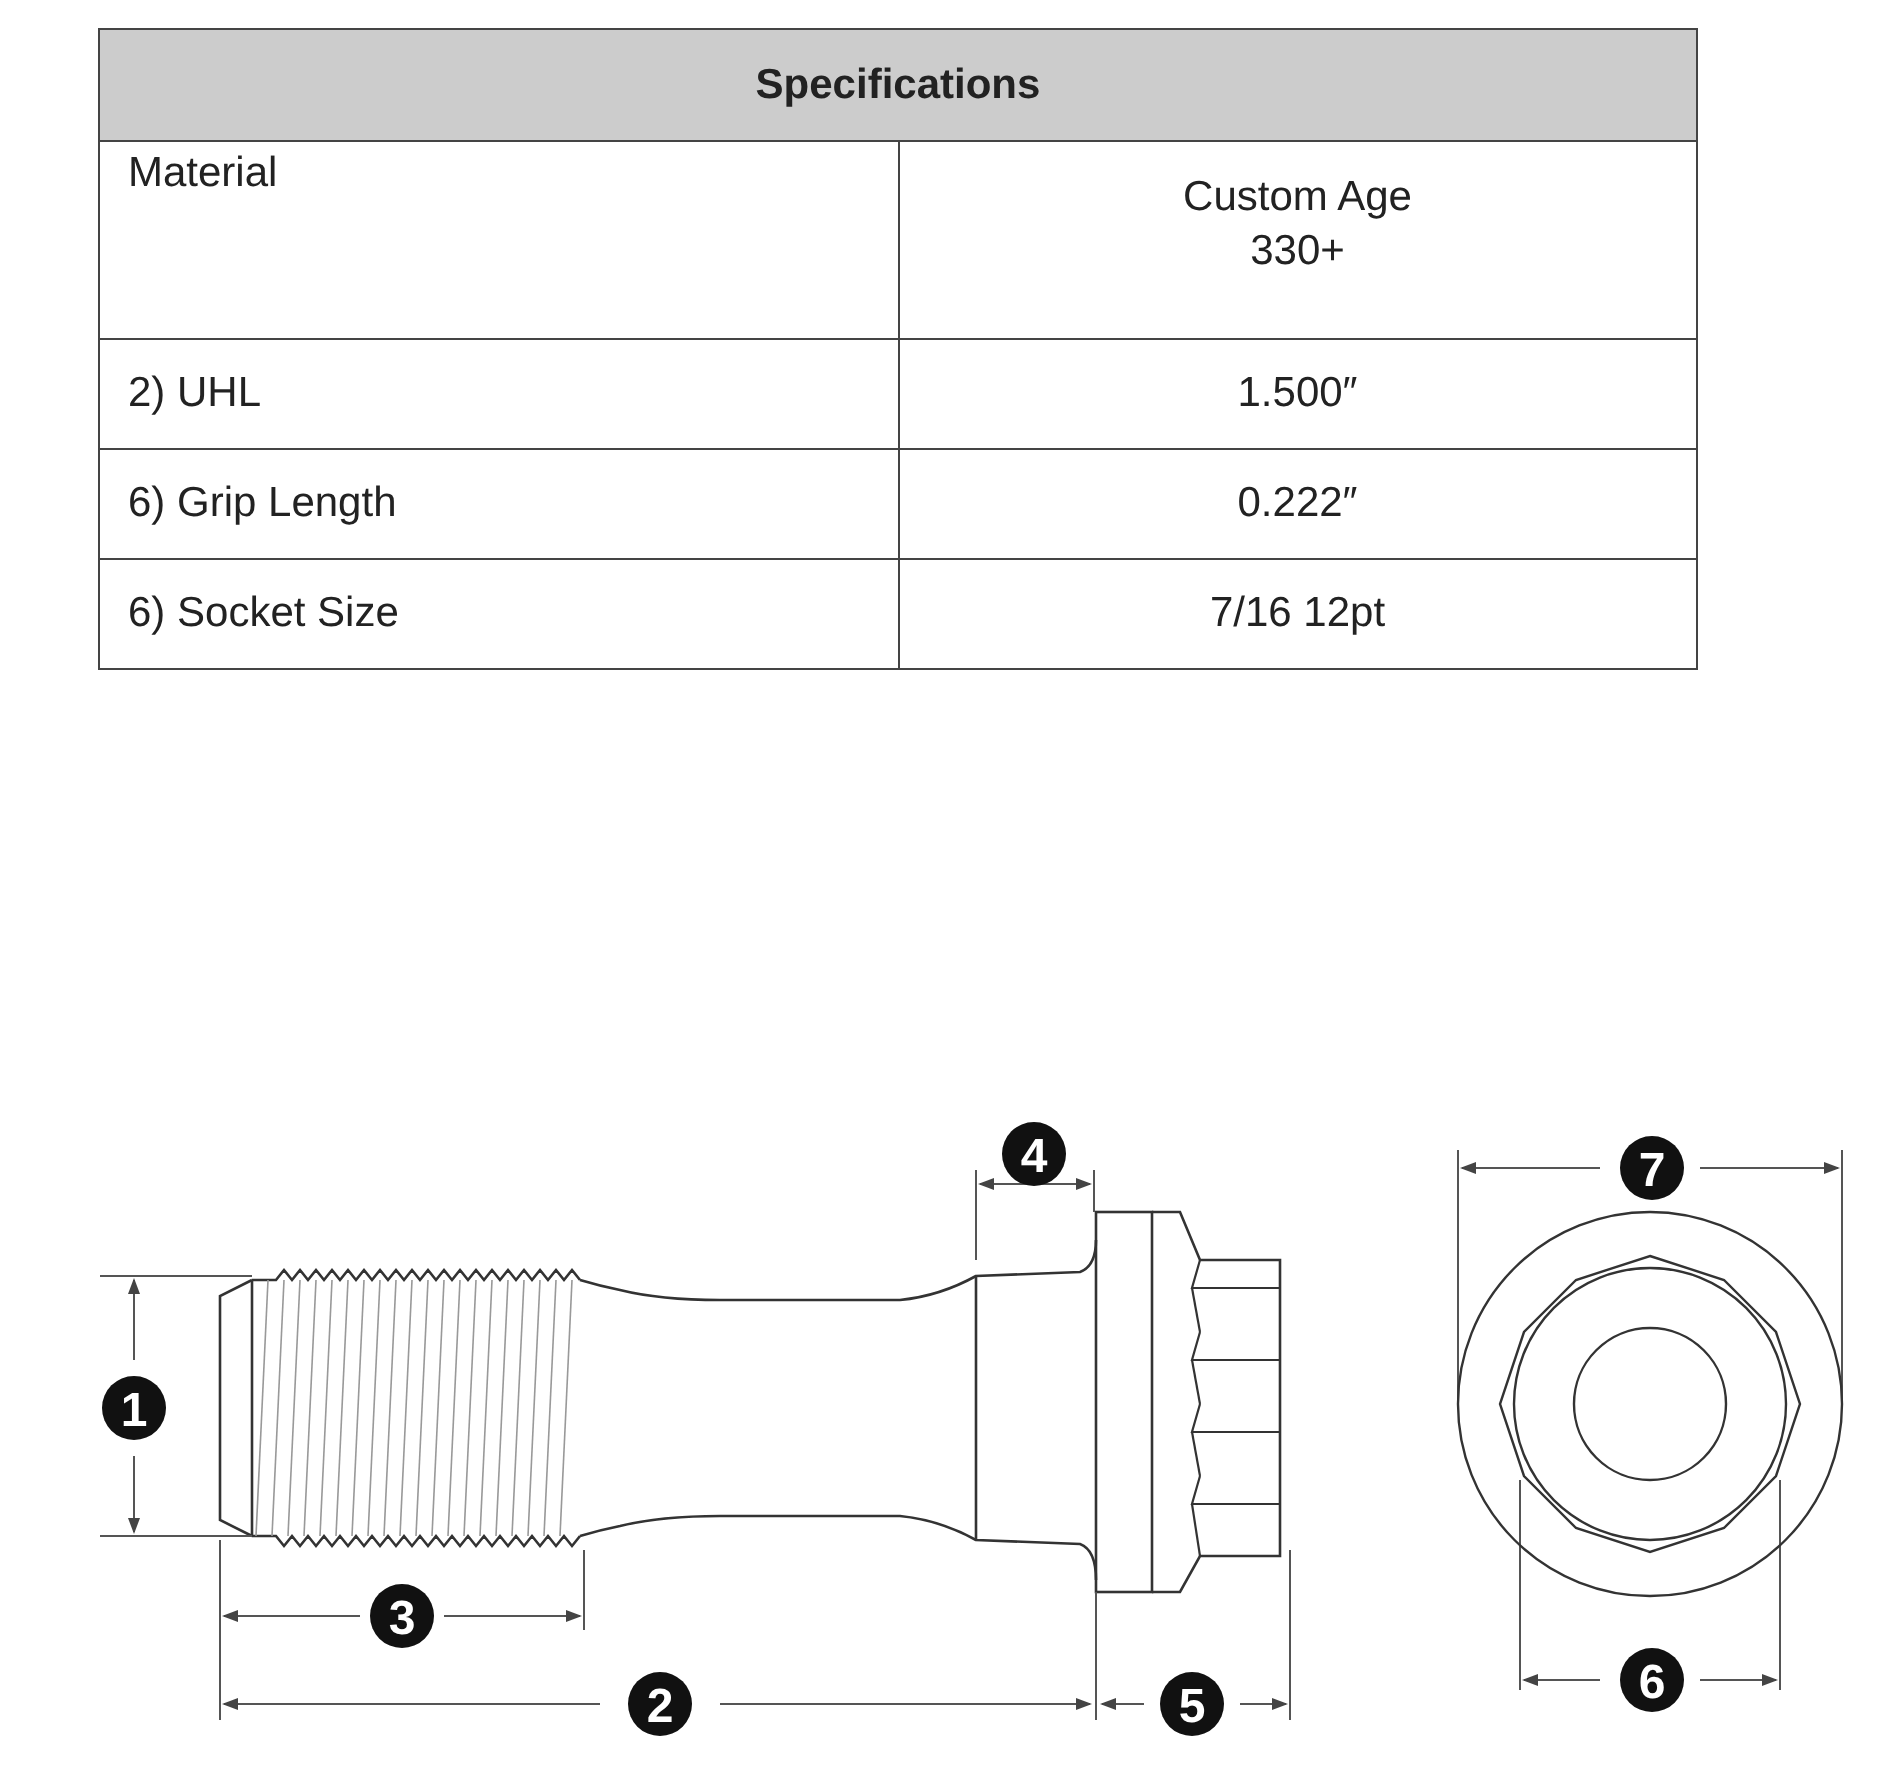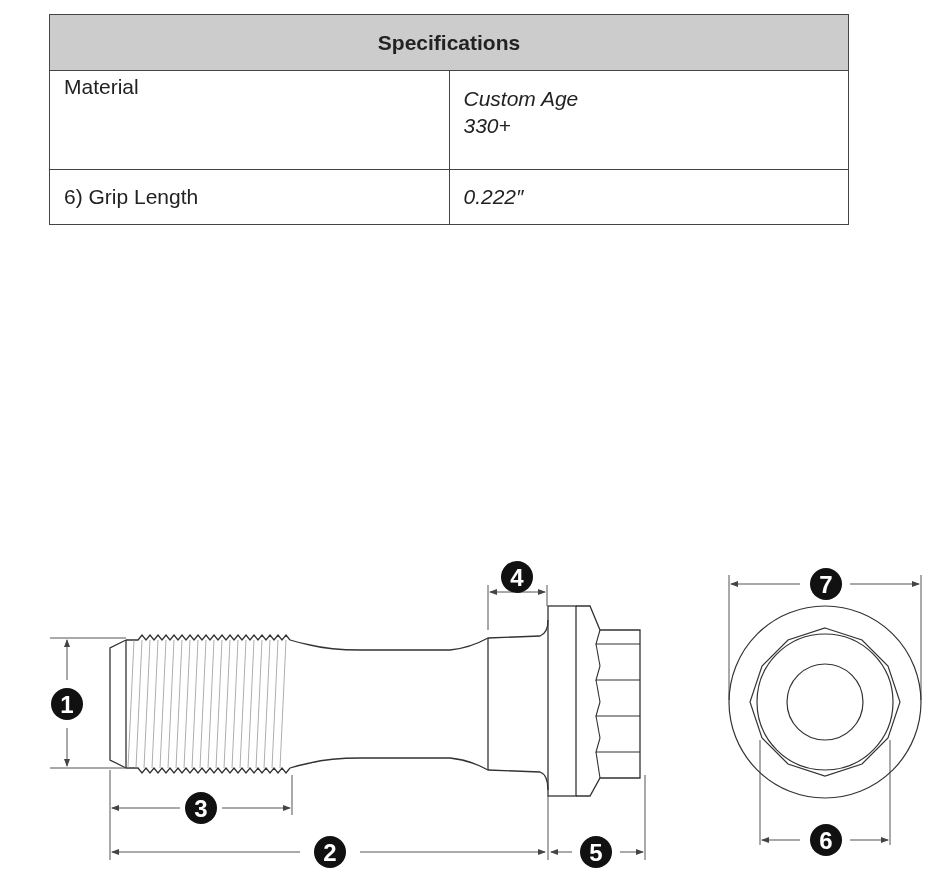--- a/index.html
+++ b/index.html
@@ -2,40 +2,48 @@
 <html><head>
 <meta charset="utf-8">
 <style>
   html, body { margin:0; padding:0; background:#ffffff; }
   body { width:950px; height:896px; position:relative; overflow:hidden; font-family:"Liberation Sans", sans-serif; color:#222; }
   .spec-table { position:absolute; left:19px; top:14px; width:800px; border-collapse:collapse; table-layout:fixed;margin-left:30px; }
   .spec-table th, .spec-table td { border:1.5px solid #444; font-size:21px; }
   .spec-table th { background:#cccccc; height:55px; font-weight:bold; text-align:center; padding:0; }
   .spec-table td { padding:0 14px; height:54px; vertical-align:middle; }
   .spec-table td.label { text-align:left; }
-  .spec-table td.value { text-align:left; width:170px;font-style:italic; }
+  .spec-table td.value { text-align:center; width:170px; }
   .spec-table tr.material td { height:84px; vertical-align:top; padding-top:4px; }
   .spec-table tr.material td.value { line-height:27px; padding-top:14px; }
   .diagram { position:absolute; left:0; top:550px; width:950px; height:346px; }
 </style>
 </head>
 <body>
 
 <table class="spec-table">
   <tbody>
       <tr>
     <th colspan="2">Specifications</th>
   </tr>
   <tr class="material">
     <td class="label">Material</td>
     <td class="value"><span>Custom Age</span><br><span>330+</span></td>
   </tr>
   <tr>
+    <td class="label">2) UHL</td>
+    <td class="value">1.500″</td>
+  </tr>
+  <tr>
     <td class="label">6) Grip Length</td>
     <td class="value">0.222″</td>
+  </tr>
+  <tr>
+    <td class="label">6) Socket Size</td>
+    <td class="value">7/16 12pt</td>
   </tr>
 </tbody>
   </table>
 
 <svg class="diagram" viewBox="0 550 950 346" xmlns="http://www.w3.org/2000/svg">
   <defs>
     <marker id="arr" markerWidth="8" markerHeight="8" refX="7" refY="4" orient="auto-start-reverse">
       <path d="M0,1 L8,4 L0,7 Z" fill="#444"></path>
     </marker>
   </defs>

